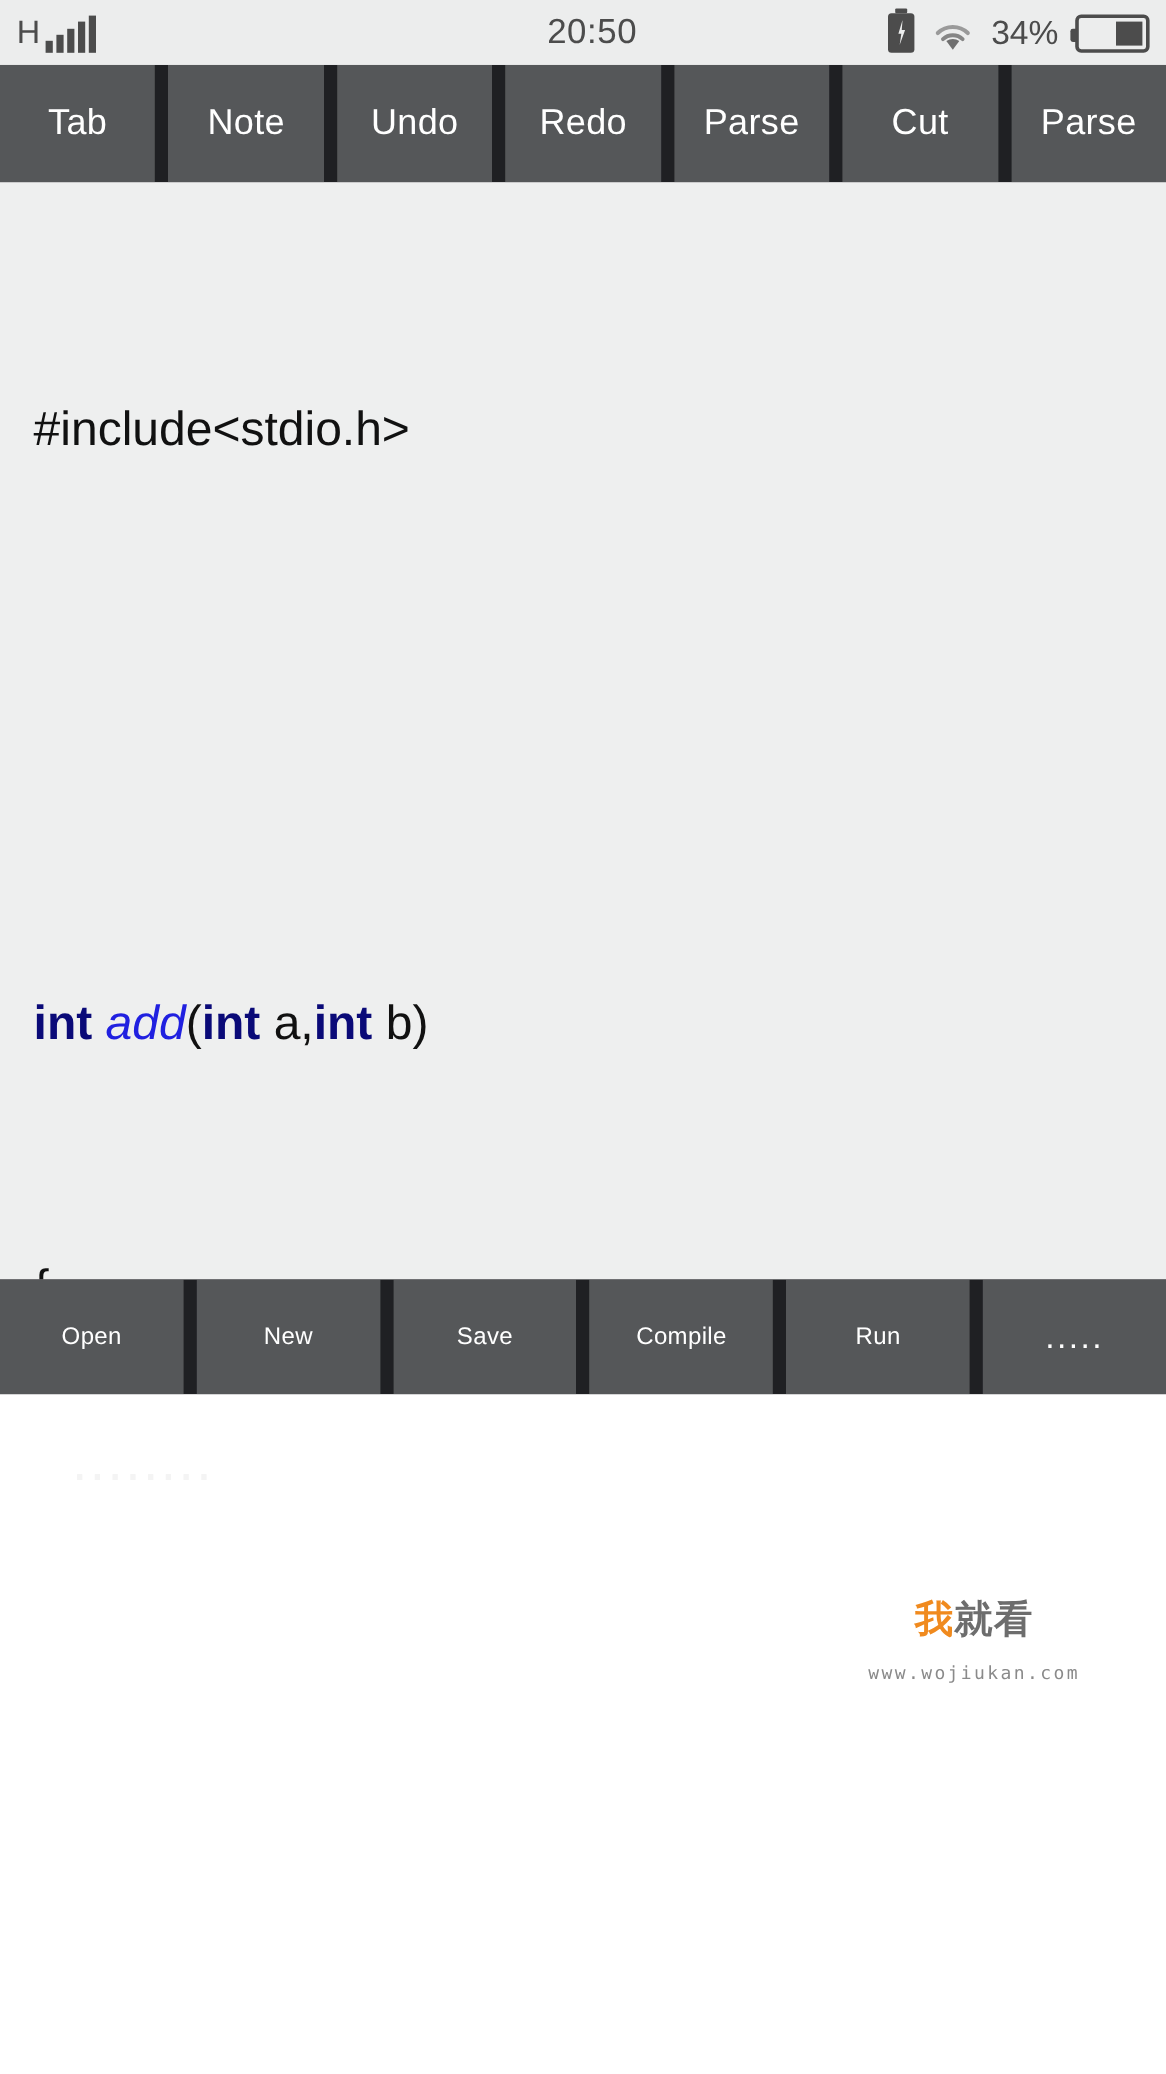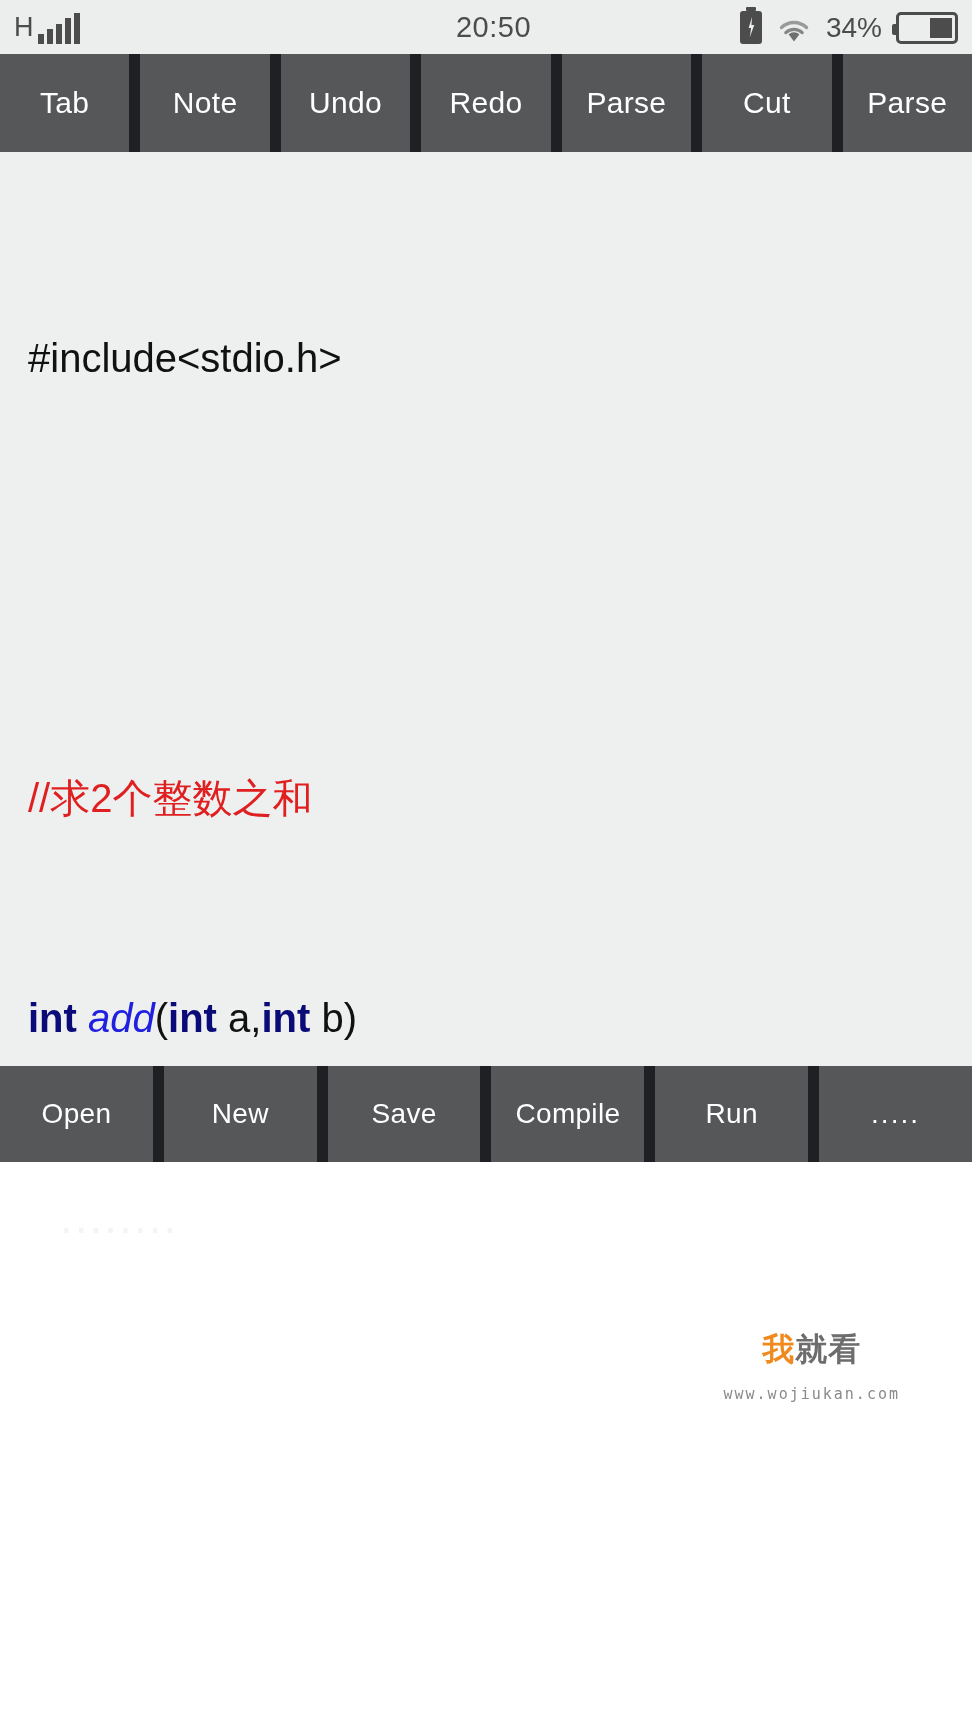--- a/index.html
+++ b/index.html
@@ -127,21 +127,21 @@
     justify-content: center;
     letter-spacing: 0.3px;
     user-select: none;
   }
   .toolbar-top .tool-btn { font-size: 30px; }
 
   .toolbar-bottom {
     height: 96px;
     background: #1f2023;
   }
-  .toolbar-bottom .tool-btn { font-size: 28px; }
+  .toolbar-bottom .tool-btn { font-size: 20px; }
   .toolbar-bottom .tool-btn.dots { font-size: 28px; letter-spacing: 2px; }
 
   
   .editor {
     background: #eeefef;
     padding: 14px 0 0 0;
     height: 914px;
     overflow: hidden;
     position: relative;
   }
@@ -243,21 +243,20 @@
     <div class="tool-btn">Parse</div>
   </div>
 
   <div class="editor">
     <div class="code">
 
       <span class="ln"><span class="plain">#include&lt;stdio.h&gt;</span></span>
 
       <span class="ln blank"></span>
 
-      <span class="ln"><span class="cmt">//求2个整数之和</span></span>
 
       <span class="ln"><span class="kw">int </span><span class="fn">add</span><span class="plain">(</span><span class="kw">int</span><span class="plain"> a,</span><span class="kw">int</span><span class="plain"> b)</span></span>
 
       <span class="ln"><span class="plain">{</span></span>
 
       
 
       
 
       

